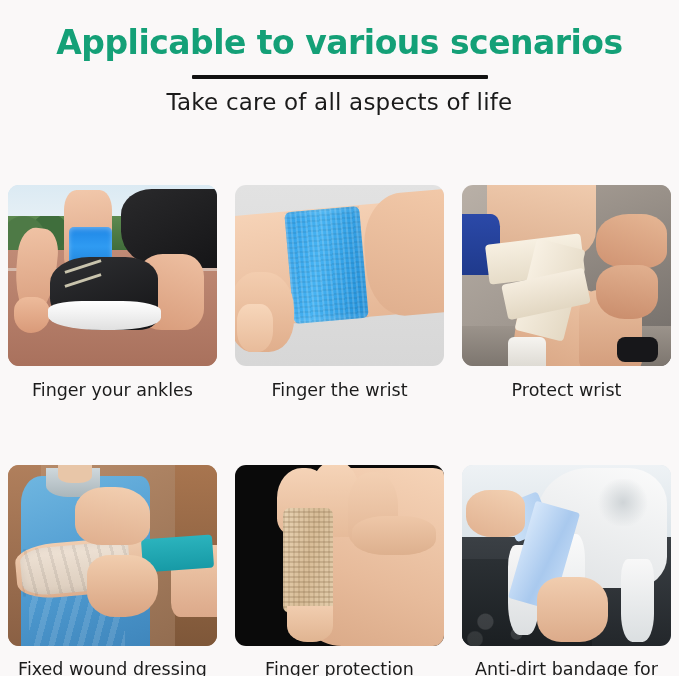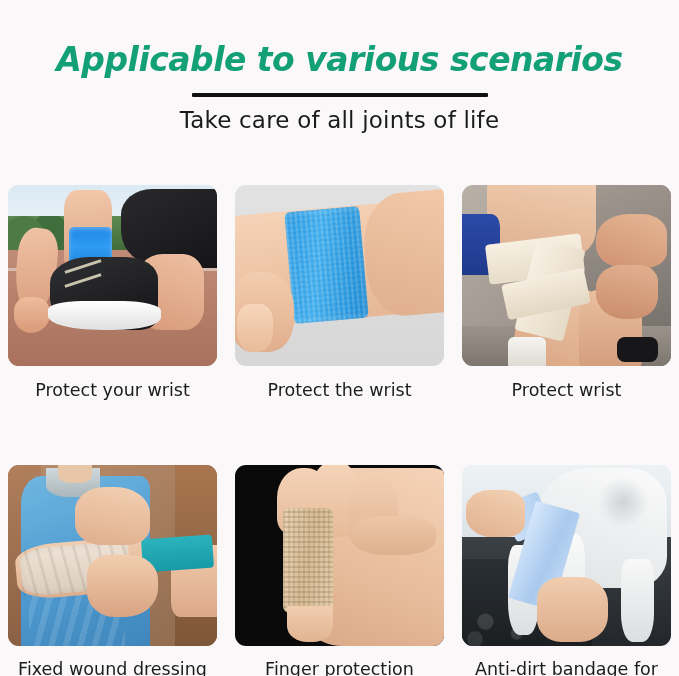--- a/index.html
+++ b/index.html
@@ -10,22 +10,21 @@
     overflow:hidden;
   }
   .page{position:relative;width:679px;height:676px;}
 
   
   .header{padding-top:26px;text-align:center;}
   .title{
     font-family:"DejaVu Sans","Liberation Sans",sans-serif;
     font-size:33px;font-weight:700;letter-spacing:-0.5px;
     color:#14a077;line-height:1;
-    margin:17px;
-    font-style:italic;
+    margin:0;
   }
   .divider-wrap{display:flex;justify-content:center;margin-top:16px;}
   .divider{width:296px;height:4px;background:#111;border-radius:1px;}
   .subtitle{
     margin:11px 0 0 0;
     font-size:23px;font-weight:400;color:#1b1b1b;
     letter-spacing:0.2px;line-height:1.1;
   }
 
   
@@ -237,21 +236,21 @@
 </head>
 <body>
 
 <div class="page">
 
   <div class="header">
     <h1 class="title">Applicable to various scenarios</h1>
     <div class="divider-wrap">
       <div class="divider"></div>
     </div>
-    <p class="subtitle">Take care of all joints of life</p>
+    <p class="subtitle">Take care of all aspects of life</p>
   </div>
 
   <div class="grid">
 
     <div class="cell row1">
       <div class="tile t1">
         <div class="ly sky"></div>
         <div class="ly bldg"></div>
         <div class="ly bldg2"></div>
         <div class="ly trees"></div>
@@ -261,33 +260,33 @@
         <div class="ly kneeleg"></div>
         <div class="ly arm"></div>
         <div class="ly hand"></div>
         <div class="ly leg"></div>
         <div class="ly bandage"></div>
         <div class="ly shoe"></div>
         <div class="ly sole"></div>
         <div class="ly lacea"></div>
         <div class="ly laceb"></div>
       </div>
-      <div class="caption">Protect your wrist</div>
+      <div class="caption">Finger your ankles</div>
     </div>
 
     <div class="cell row1">
       <div class="tile t2">
         <div class="ly forearm"></div>
         <div class="ly elbow"></div>
         <div class="ly wrap"></div>
         <div class="ly weave"></div>
         <div class="ly fist"></div>
         <div class="ly fingers"></div>
       </div>
-      <div class="caption">Protect the wrist</div>
+      <div class="caption">Finger the wrist</div>
     </div>
 
     <div class="cell row1">
       <div class="tile t3">
         <div class="ly blur"></div>
         <div class="ly floor"></div>
         <div class="ly thigh"></div>
         <div class="ly shorts"></div>
         <div class="ly shin"></div>
         <div class="ly calf"></div>

